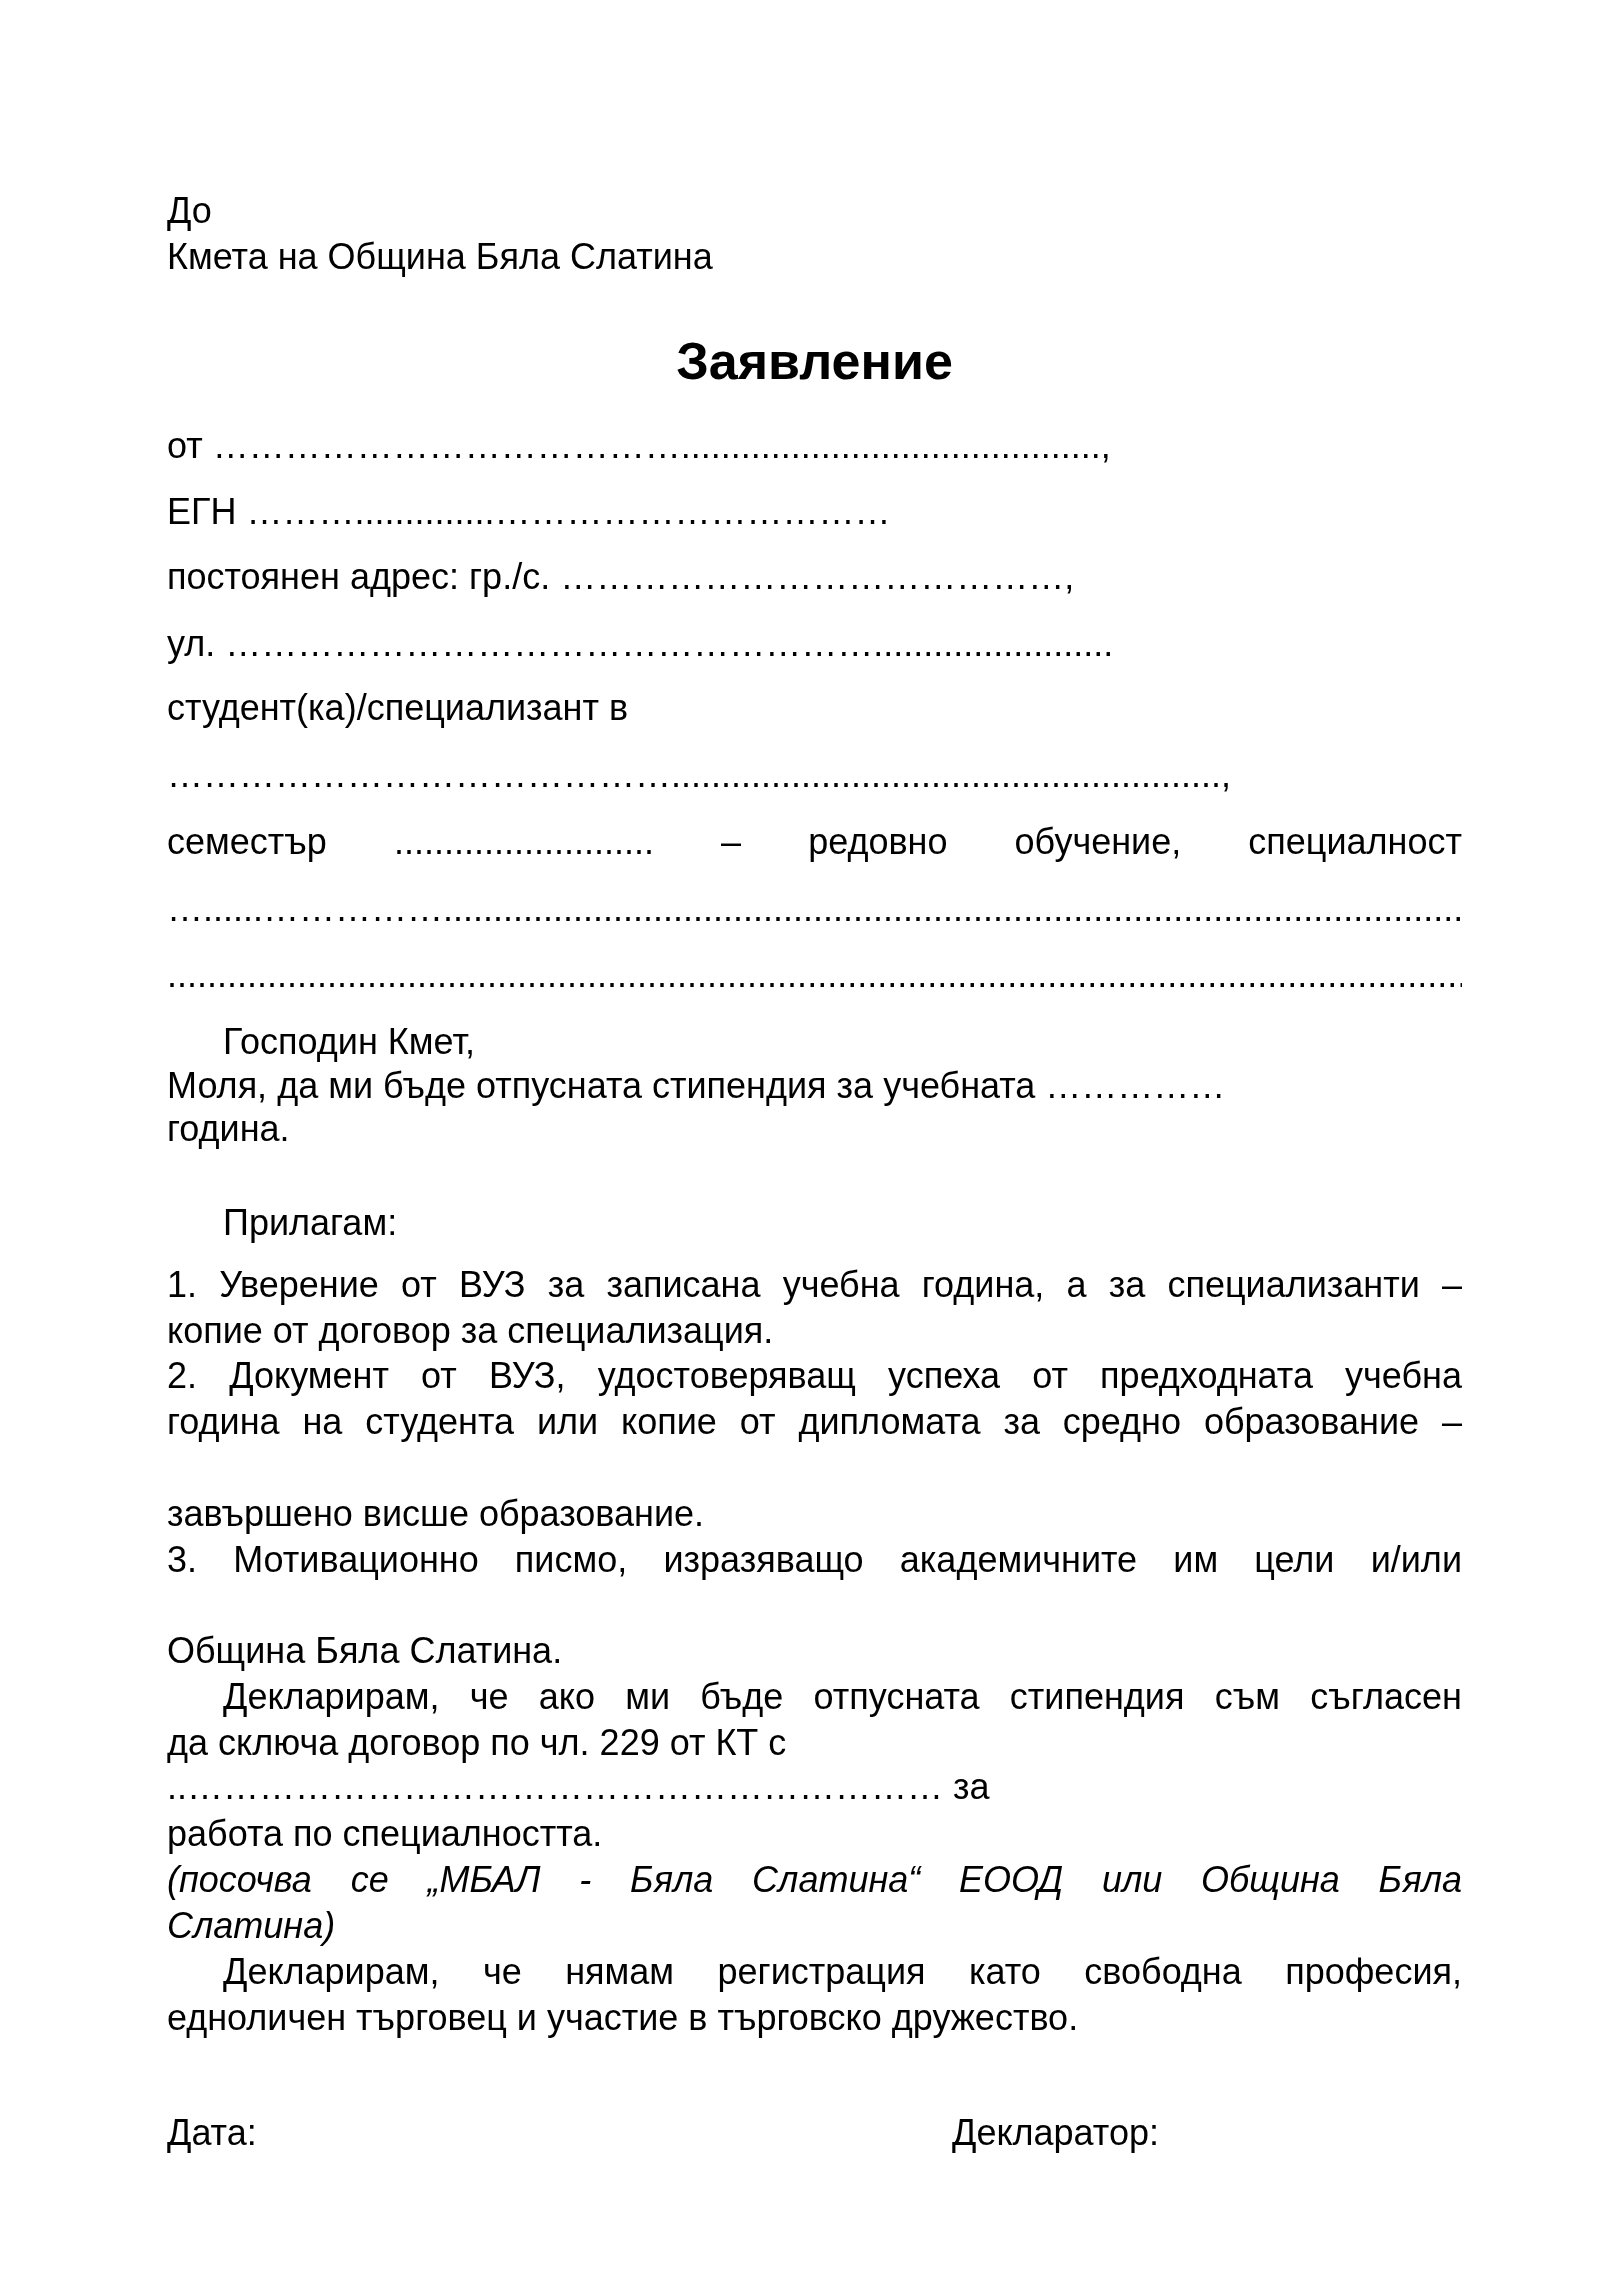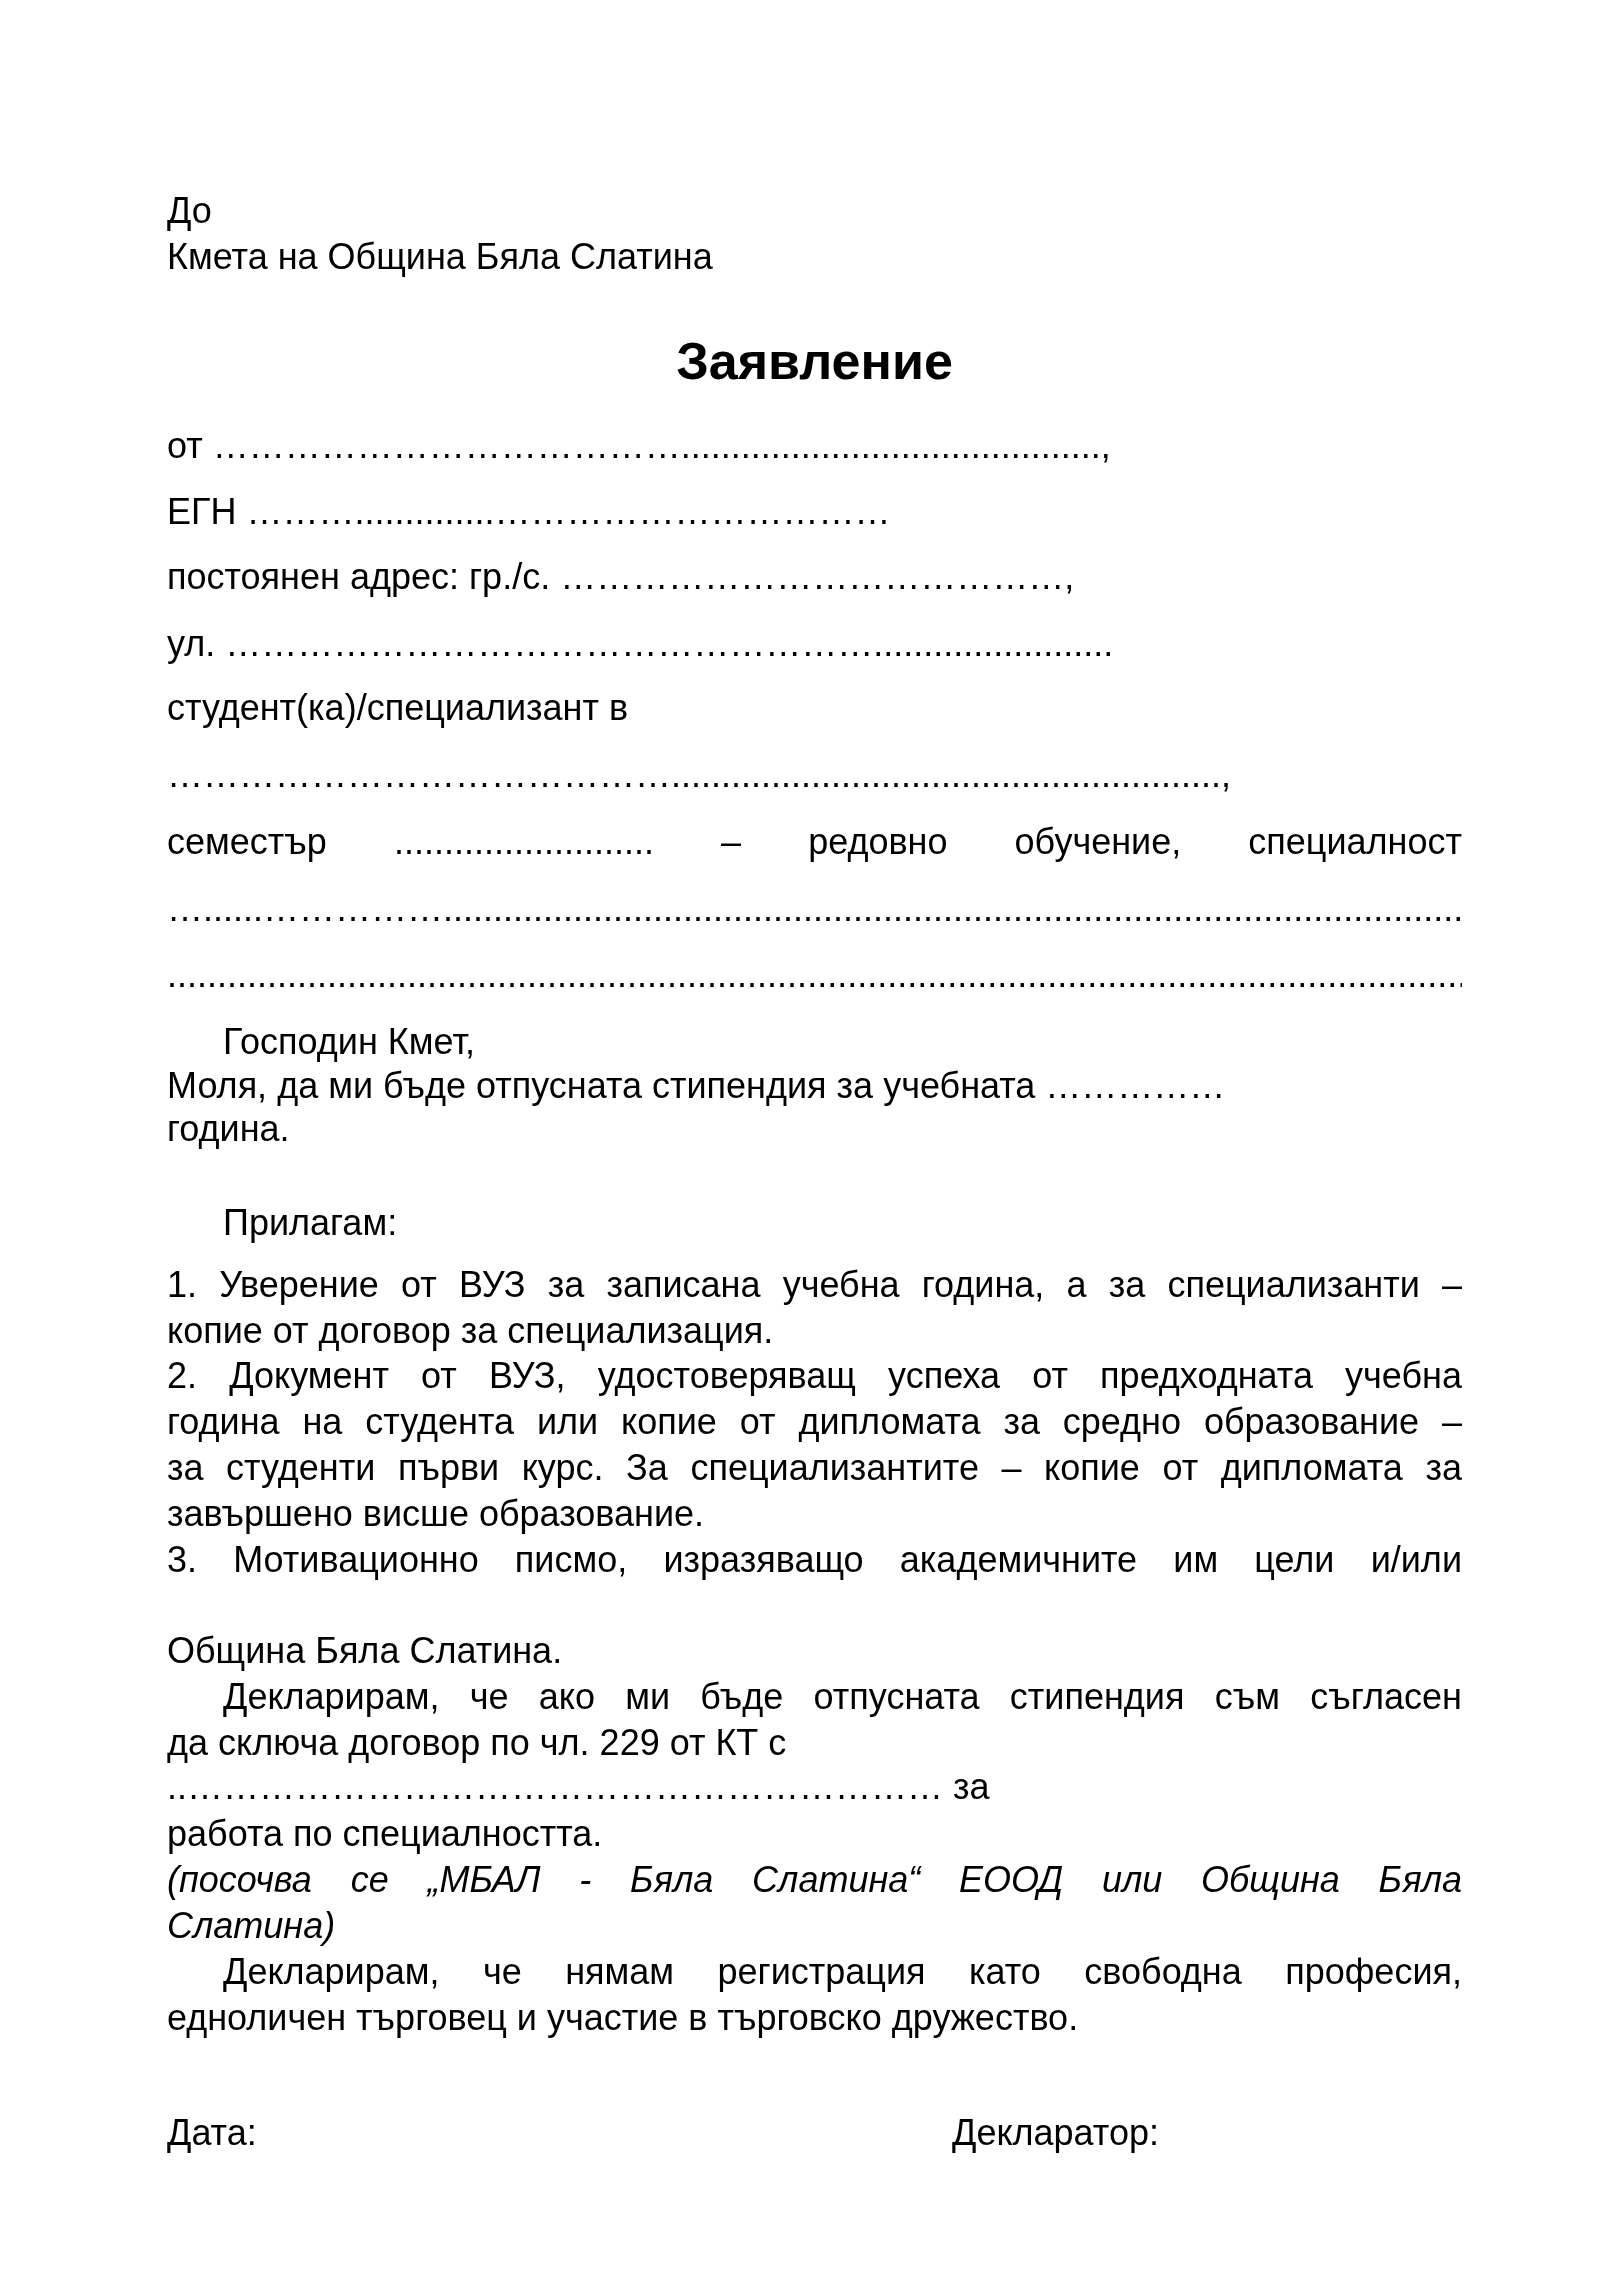--- a/index.html
+++ b/index.html
@@ -75,21 +75,20 @@
     <div class="ln" style="top:1065px">Моля, да ми бъде отпусната стипендия за учебната ……………</div>
     <div class="ln" style="top:1108px">година.</div>
 
     <div class="ln ind" style="top:1202px">Прилагам:</div>
 
     <div class="ln j" style="top:1264px">1. Уверение от ВУЗ за записана учебна година, а за специализанти –</div>
     <div class="ln" style="top:1310px">копие от договор за специализация.</div>
 
     <div class="ln j" style="top:1355px">2. Документ от ВУЗ, удостоверяващ успеха от предходната учебна</div>
     <div class="ln j" style="top:1401px">година на студента или копие от дипломата за средно образование –</div>
-    <div class="ln j" style="top:1447px">за студенти първи курс. За специализантите – копие от дипломата за</div>
     <div class="ln" style="top:1493px">завършено висше образование.</div>
 
     <div class="ln j" style="top:1539px">3. Мотивационно писмо, изразяващо академичните им цели и/или</div>
     <div class="ln" style="top:1630px">Община Бяла Слатина.</div>
 
     <div class="ln j ind" style="top:1676px">Декларирам, че ако ми бъде отпусната стипендия съм съгласен</div>
     <div class="ln" style="top:1722px">да сключа договор по чл. 229 от КТ с</div>
     <div class="ln" style="top:1766px">..……………………………………………………… за</div>
     <div class="ln" style="top:1813px">работа по специалността.</div>
 

